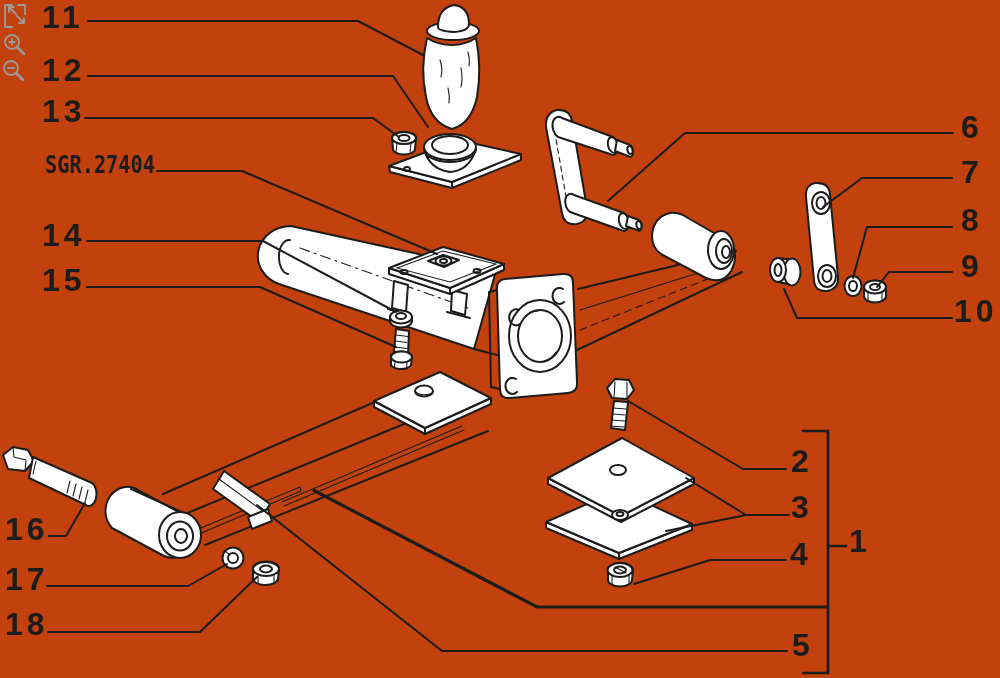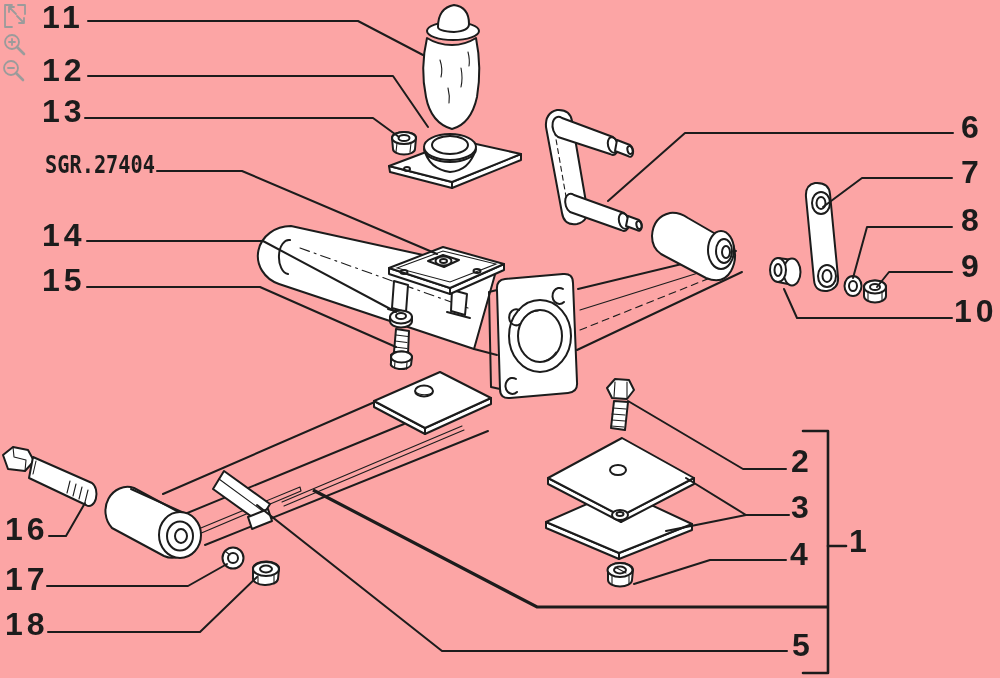--- a/index.html
+++ b/index.html
@@ -1,16 +1,16 @@
 <!DOCTYPE html>
 <html><head>
 <meta charset="utf-8">
 <style>
   html,body{margin:0;padding:0;background:#fff;}
-  .stage{position:relative;width:1000px;height:678px;background:#fca5a5;overflow:hidden;
+  .stage{position:relative;width:1000px;height:678px;background:#c2410c;overflow:hidden;
          font-family:"Liberation Sans",sans-serif;}
   svg{position:absolute;inset:0;display:block;}
   .ln{stroke:#1c1c1c;stroke-width:2;fill:none;stroke-linecap:round;stroke-linejoin:round;}
   .lnw{stroke:#1c1c1c;stroke-width:2;fill:#fff;stroke-linecap:round;stroke-linejoin:round;}
   .thin{stroke:#1c1c1c;stroke-width:1.1;fill:none;stroke-linecap:round;}
   .heavy{stroke:#1c1c1c;stroke-width:3.2;fill:none;stroke-linecap:butt;}
   .callout{font-family:"Liberation Sans",sans-serif;font-weight:bold;font-size:32px;fill:#1c1c1c;}
   .two{letter-spacing:4px;}
   .ref{font-family:"DejaVu Sans Mono","Liberation Mono",monospace;font-weight:bold;font-size:24px;fill:#1c1c1c;}
   .tool{stroke:#9b9b9b;stroke-width:1.8;fill:none;stroke-linecap:round;stroke-linejoin:round;}

